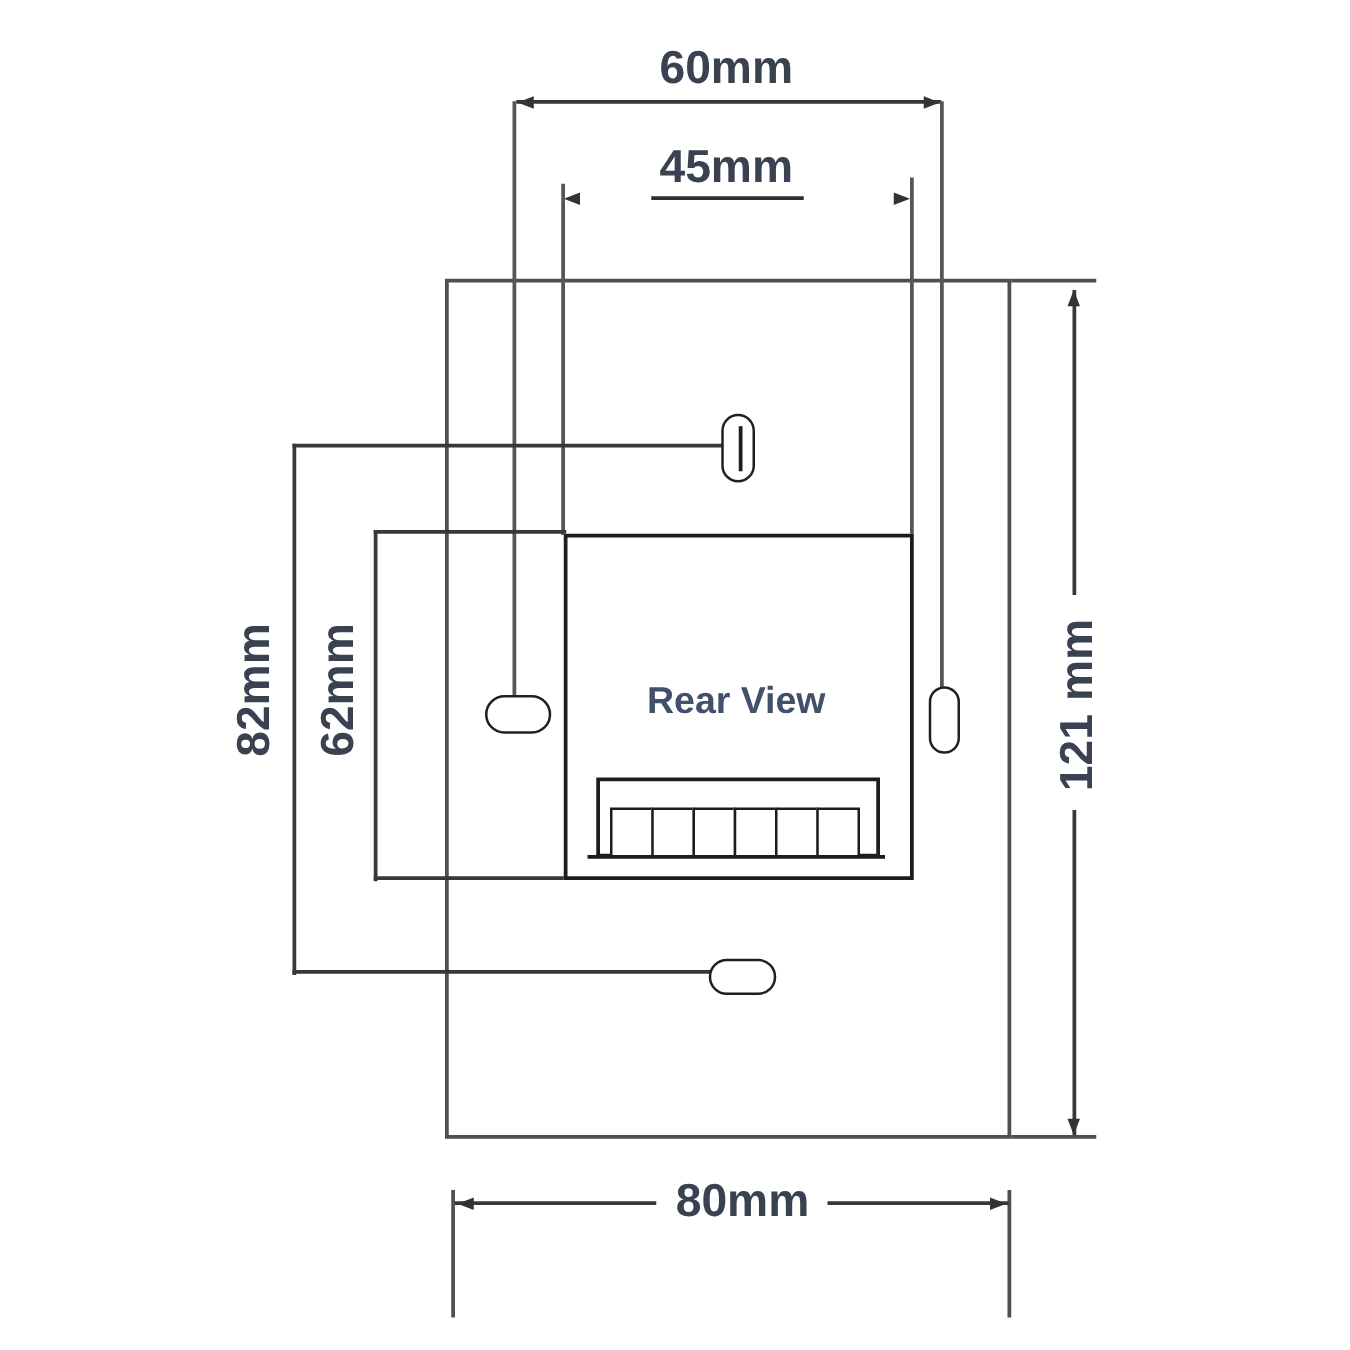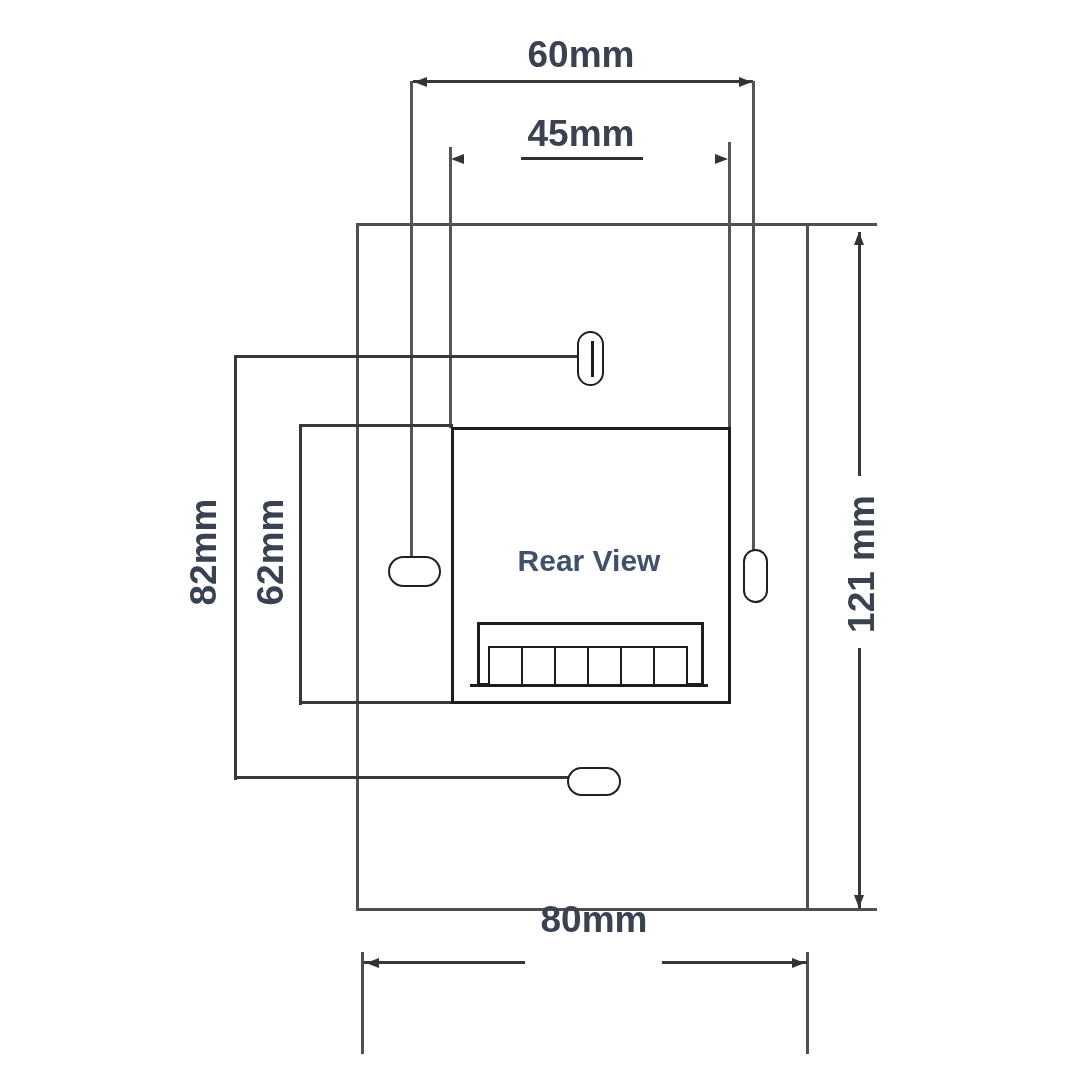--- a/index.html
+++ b/index.html
@@ -99,15 +99,15 @@
   <div class="slot" style="left:388px;top:556px;width:53px;height:31px;"></div>
   <div class="slot" style="left:743px;top:549px;width:25px;height:54px;"></div>
   <div class="slot" style="left:567px;top:767px;width:54px;height:29px;"></div>
 
   <div class="ln" style="left:361px;top:952px;width:3px;height:102px;background:#4f4f4f;"></div>
   <div class="ln" style="left:806px;top:952px;width:3px;height:102px;background:#4f4f4f;"></div>
   <div class="ln" style="left:364px;top:961px;width:161px;height:3px;"></div>
   <div class="ln" style="left:662px;top:961px;width:145px;height:3px;"></div>
   <div class="tri l" style="left:366px;top:958px;"></div>
   <div class="tri r" style="left:792px;top:958px;"></div>
-  <div class="dimlabel" style="left:594px;top:919px;">80mm</div>
+  <div class="dimlabel" style="left:594px;top:960px;">80mm</div>
 
 </div>
 
 </body></html>

